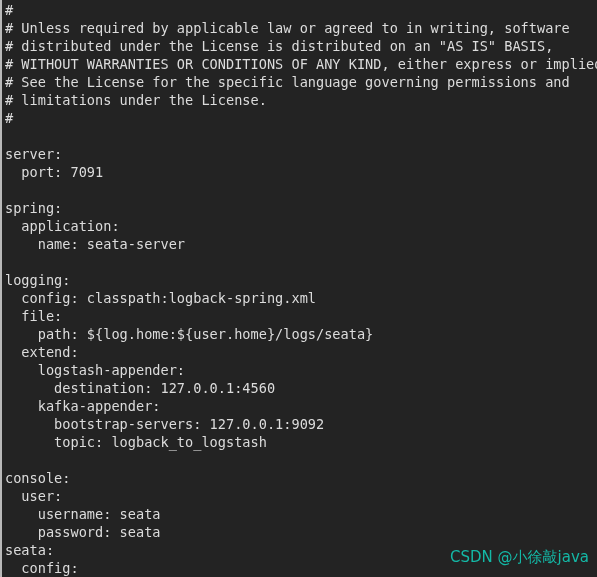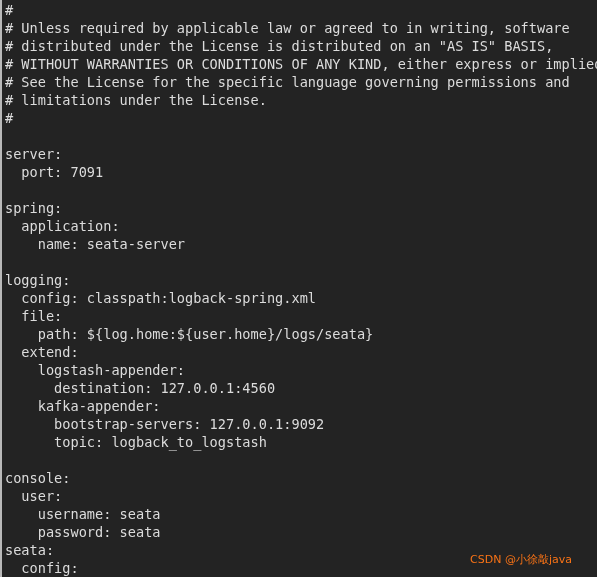--- a/index.html
+++ b/index.html
@@ -40,25 +40,25 @@
   }
 
   .line {
     display: block;
     height: 18px;
     white-space: pre;
   }
 
   #watermark {
     position: absolute;
-    right: 25px;
+    right: 8px;
     bottom: 10px;
     font-family: "DejaVu Sans", "Liberation Sans", sans-serif;
-    font-size: 11px;
-    color: #f97316;
+    font-size: 15px;
+    color: #14b8a6;
     white-space: pre;
     pointer-events: none;
   }
 </style>
 </head>
 <body>
 
 <div id="editor">
   <pre id="code"><span class="line">#</span><span class="line"># Unless required by applicable law or agreed to in writing, software</span><span class="line"># distributed under the License is distributed on an "AS IS" BASIS,</span><span class="line"># WITHOUT WARRANTIES OR CONDITIONS OF ANY KIND, either express or implied.</span><span class="line"># See the License for the specific language governing permissions and</span><span class="line"># limitations under the License.</span><span class="line">#</span><span class="line">&nbsp;</span><span class="line">server:</span><span class="line">  port: 7091</span><span class="line">&nbsp;</span><span class="line">spring:</span><span class="line">  application:</span><span class="line">    name: seata-server</span><span class="line">&nbsp;</span><span class="line">logging:</span><span class="line">  config: classpath:logback-spring.xml</span><span class="line">  file:</span><span class="line">    path: ${log.home:${user.home}/logs/seata}</span><span class="line">  extend:</span><span class="line">    logstash-appender:</span><span class="line">      destination: 127.0.0.1:4560</span><span class="line">    kafka-appender:</span><span class="line">      bootstrap-servers: 127.0.0.1:9092</span><span class="line">      topic: logback_to_logstash</span><span class="line">&nbsp;</span><span class="line">console:</span><span class="line">  user:</span><span class="line">    username: seata</span><span class="line">    password: seata</span><span class="line">seata:</span><span class="line">  config:</span></pre>
   <div id="watermark">CSDN @小徐敲java</div>

